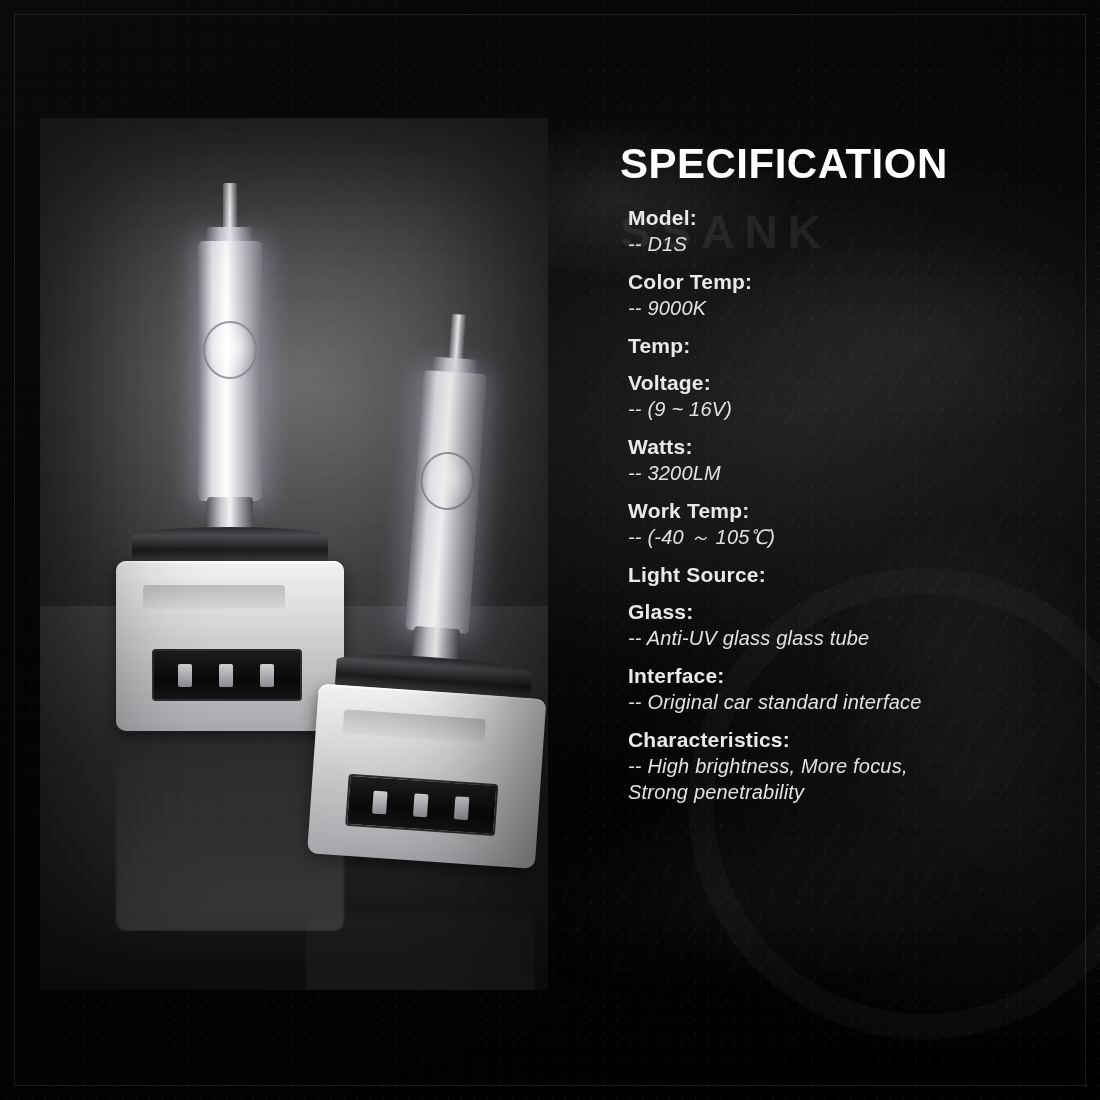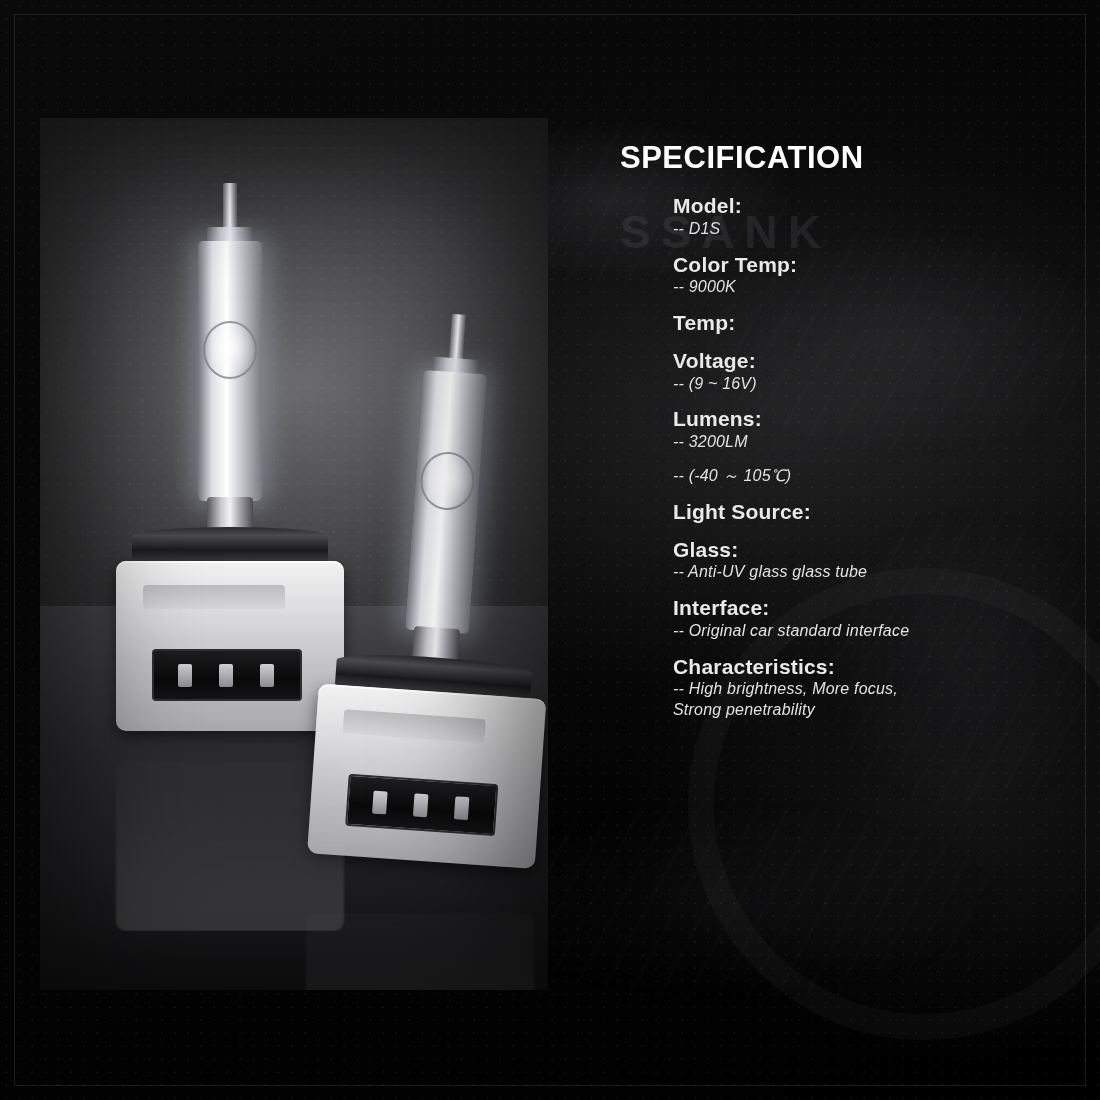--- a/index.html
+++ b/index.html
@@ -222,46 +222,45 @@
   }
 
   
   .spec {
     position: absolute;
     left: 620px;
     top: 140px;
     width: 460px;
   }
   .spec-title {
-    font-size: 31px;
+    font-size: 42px;
     font-weight: 700;
     color: #ffffff;
     letter-spacing: 0.5px;
     margin: 0 0 18px 0;
   }
   .spec-list {
     margin: 0;
     padding: 0 0 0 8px;
     list-style: none;
   }
   .spec-item {
     margin-bottom: 13px;
-    margin-left: 45px;
   }
   .spec-label {
     display: block;
     font-size: 21px;
     font-weight: 700;
     color: #e9e9ea;
     line-height: 1.18;
     letter-spacing: 0.2px;
   }
   .spec-value {
     display: block;
-    font-size: 16px;
+    font-size: 20px;
     font-style: italic;
     color: #e2e2e3;
     line-height: 1.3;
     letter-spacing: 0.2px;
     white-space: pre-line;
   }
 </style>
 </head>
 <body>
 
@@ -335,24 +334,25 @@
         <span class="spec-value">-- 9000K</span>
       </li>
       <li class="spec-item">
         <span class="spec-label">Temp:</span>
       </li>
       <li class="spec-item">
         <span class="spec-label">Voltage:</span>
         <span class="spec-value">-- (9 ~ 16V)</span>
       </li>
       <li class="spec-item">
-        <span class="spec-label">Lumens:</span>
+        <span class="spec-label">Watts:</span>
         <span class="spec-value">-- 3200LM</span>
       </li>
       <li class="spec-item">
+        <span class="spec-label">Work Temp:</span>
         <span class="spec-value"> -- (-40 ～ 105℃)</span>
       </li>
       <li class="spec-item">
         <span class="spec-label">Light Source:</span>
       </li>
       <li class="spec-item">
         <span class="spec-label">Glass:</span>
         <span class="spec-value">-- Anti-UV glass glass tube</span>
       </li>
       <li class="spec-item">

